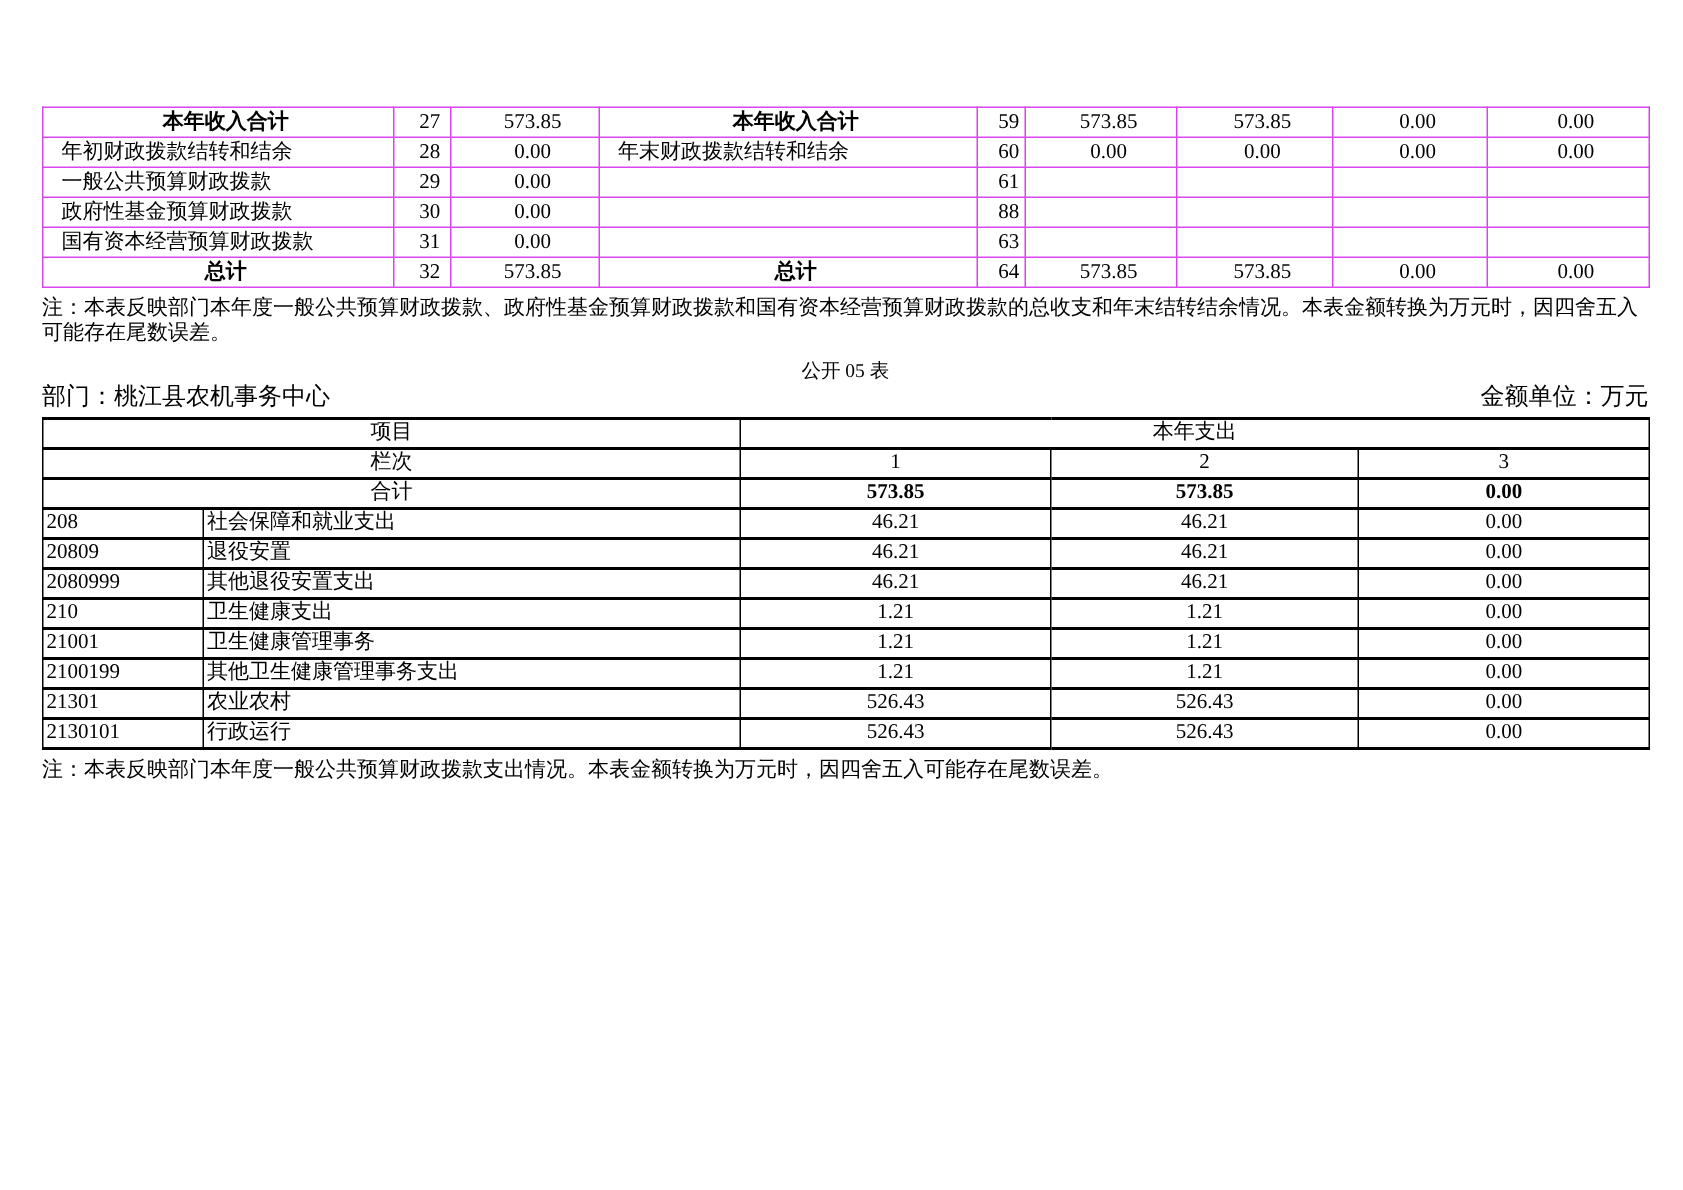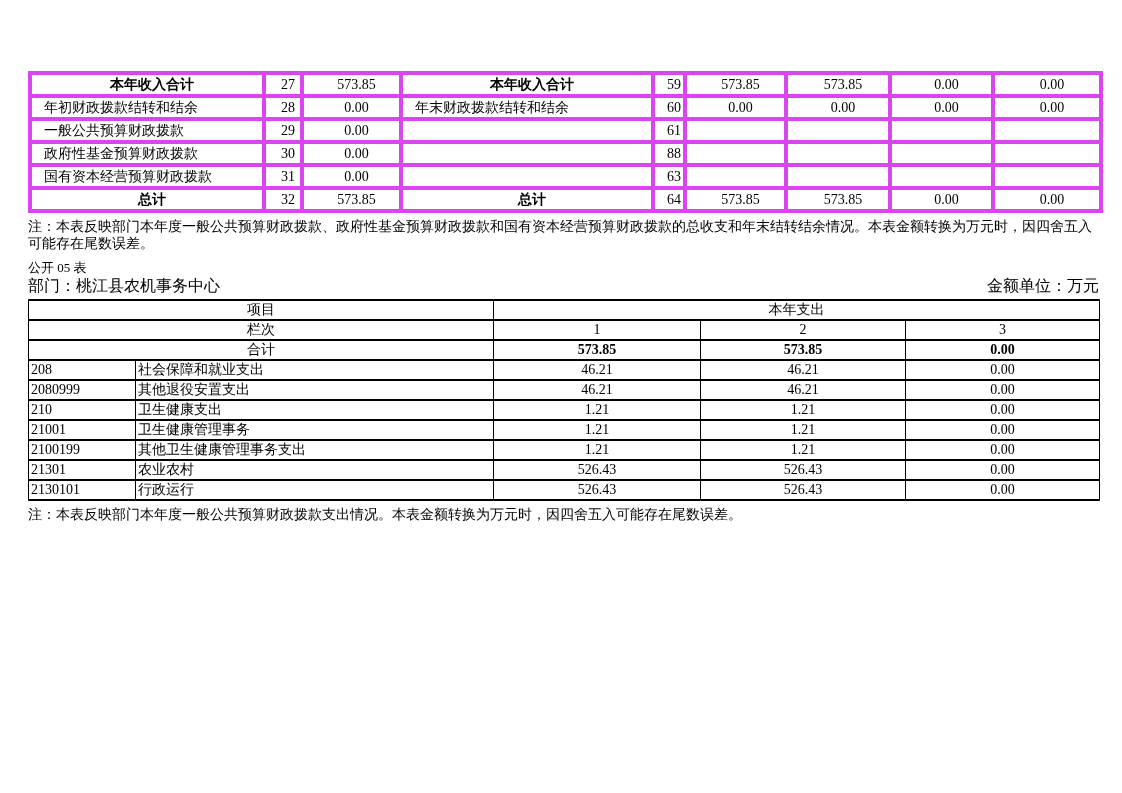--- a/index.html
+++ b/index.html
@@ -8,37 +8,37 @@
     font-family: "Liberation Serif", "DejaVu Serif", serif;
     color: #000000;
   }
   .page { position: relative; width: 1071px; margin-left: 28px; }
 
   table { border-collapse: collapse; table-layout: fixed; width: 1071px; font-size: 14px; }
   td { padding: 0 2px; overflow: hidden; white-space: nowrap; vertical-align: middle; }
 
   
   .t1 { margin-top: 71px; }
-  .t1 td { border: 4px solid #d946ef; height: 19px; line-height: 19px; padding-left: 12px; }
+  .t1 td { border: 1px solid #d946ef; height: 19px; line-height: 19px; padding-left: 12px; }
 
   
   .t2 td { border: 1px solid #000; border-top-width: 2px; border-bottom-width: 2px; height: 18px; line-height: 18px; }
 
   .ctr { text-align: center; }
   .num { text-align: center; }
   .lft { text-align: left; }
   .b   { font-weight: bold; }
 
   .note { font-size: 14px; line-height: 17px; margin-top: 5px; word-break: break-all; }
 
   .title {
     margin: 74px 0 0 0; font-size: 23px; line-height: 28px;
     font-weight: bold; text-align: center; color: #151515;
   }
-  .code-line { margin-top: 8px; font-size: 13px; line-height: 15px; text-align: left; }
+  .code-line { margin-top: 8px; font-size: 13px; line-height: 15px; text-align: center; }
   .meta-line {
     margin-top: 3px; margin-bottom: 5px; font-size: 16px; line-height: 16px;
     display: flex; justify-content: space-between;
   }
 </style>
 </head>
 <body>
 
 <div class="page">
 
@@ -158,20 +158,27 @@
         <td class="num b">0.00</td>
       </tr>
       <tr>
         <td class="lft">208</td>
         <td class="lft">社会保障和就业支出</td>
         <td class="num">46.21</td>
         <td class="num">46.21</td>
         <td class="num">0.00</td>
       </tr>
       <tr>
+        <td class="lft">20809</td>
+        <td class="lft">退役安置</td>
+        <td class="num">46.21</td>
+        <td class="num">46.21</td>
+        <td class="num">0.00</td>
+      </tr>
+      <tr>
         <td class="lft">2080999</td>
         <td class="lft">其他退役安置支出</td>
         <td class="num">46.21</td>
         <td class="num">46.21</td>
         <td class="num">0.00</td>
       </tr>
       <tr>
         <td class="lft">210</td>
         <td class="lft">卫生健康支出</td>
         <td class="num">1.21</td>

